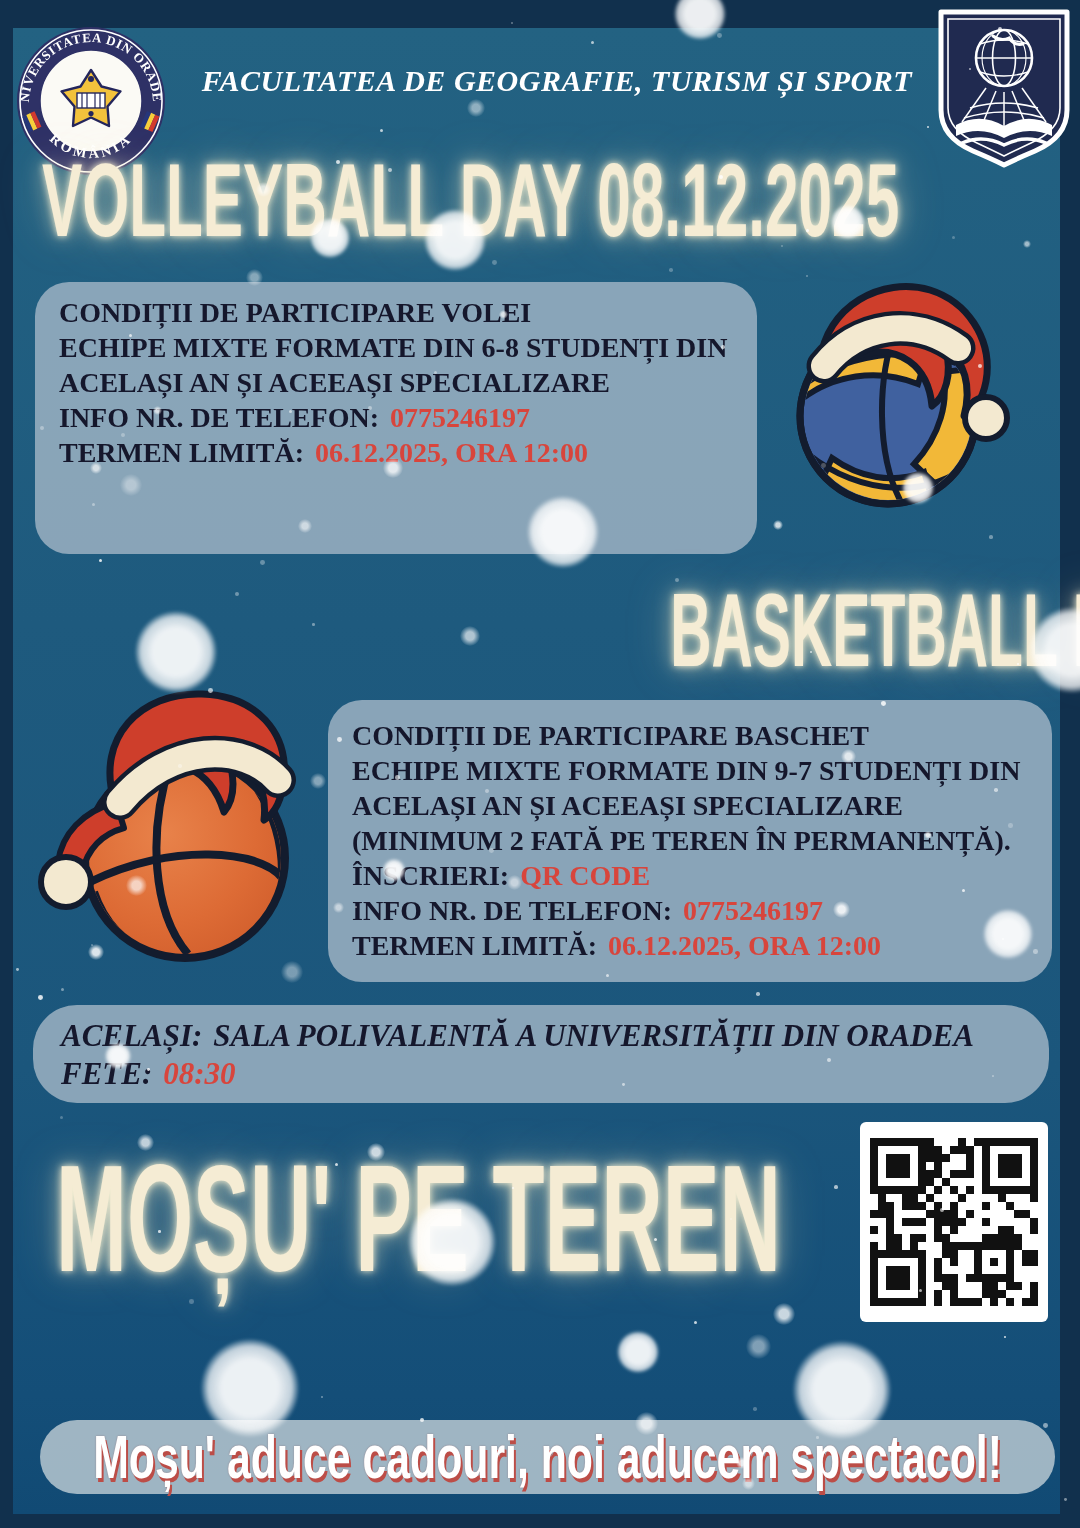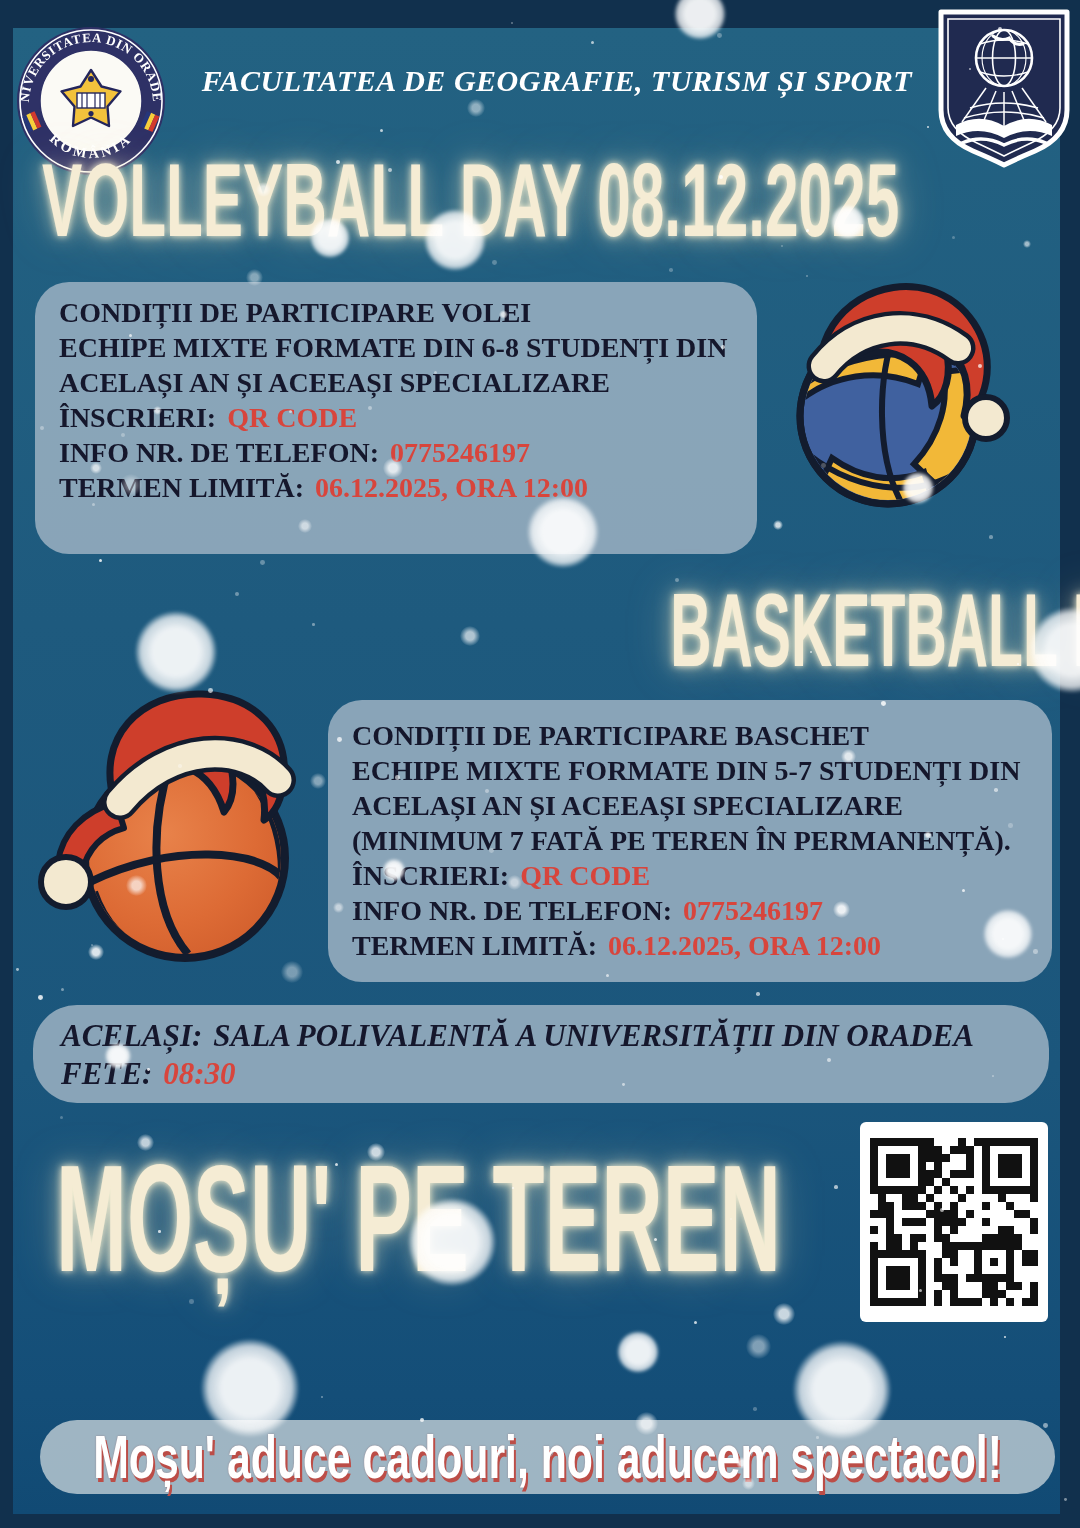--- a/index.html
+++ b/index.html
@@ -130,21 +130,20 @@
   </svg>
 
   <div id="title-volley" class="abs display">
     <span class="sqz">VOLLEYBALL DAY 08.12.2025</span>
   </div>
 
   <div id="vpanel" class="panel cond">
     <div>CONDIȚII DE PARTICIPARE VOLEI</div>
     <div>ECHIPE MIXTE FORMATE DIN 6-8 STUDENȚI DIN</div>
     <div>ACELAȘI AN ȘI ACEEAȘI SPECIALIZARE</div>
-    <div><span class="lbl">ÎNSCRIERI:</span><span class="red">QR CODE</span></div>
     <div><span class="lbl">INFO NR. DE TELEFON:</span><span class="red">0775246197</span></div>
     <div><span class="lbl">TERMEN LIMITĂ:</span><span class="red">06.12.2025, ORA 12:00</span></div>
   </div>
 
   <svg class="abs" style="left:780px;top:262px" width="250" height="262" viewBox="0 0 250 262">
     <defs>
         <clipPath id="vbc">
           <circle cx="108" cy="154" r="84"></circle>
         </clipPath>
       </defs>
@@ -167,23 +166,23 @@
       <circle cx="206" cy="156" r="21" fill="#f3e9d0" stroke="#131c2e" stroke-width="6"></circle>
     </g>
   </svg>
 
   <div id="title-basket" class="abs display">
     <span class="sqz">BASKETBALL DAY 10.12.2025</span>
   </div>
 
   <div id="bpanel" class="panel cond">
     <div>CONDIȚII DE PARTICIPARE BASCHET</div>
-    <div>ECHIPE MIXTE FORMATE DIN 5-7 STUDENȚI DIN</div>
+    <div>ECHIPE MIXTE FORMATE DIN 9-7 STUDENȚI DIN</div>
     <div>ACELAȘI AN ȘI ACEEAȘI SPECIALIZARE</div>
-    <div>(MINIMUM 7 FATĂ PE TEREN ÎN PERMANENȚĂ).</div>
+    <div>(MINIMUM 2 FATĂ PE TEREN ÎN PERMANENȚĂ).</div>
     <div><span class="lbl">ÎNSCRIERI:</span><span class="red">QR CODE</span></div>
     <div><span class="lbl">INFO NR. DE TELEFON:</span><span class="red">0775246197</span></div>
     <div><span class="lbl">TERMEN LIMITĂ:</span><span class="red">06.12.2025, ORA 12:00</span></div>
   </div>
 
   <svg class="abs" style="left:10px;top:680px" width="330" height="320" viewBox="0 0 330 320">
     <defs>
       <clipPath id="bbc">
           <circle cx="175" cy="178" r="96"></circle>
         </clipPath>

